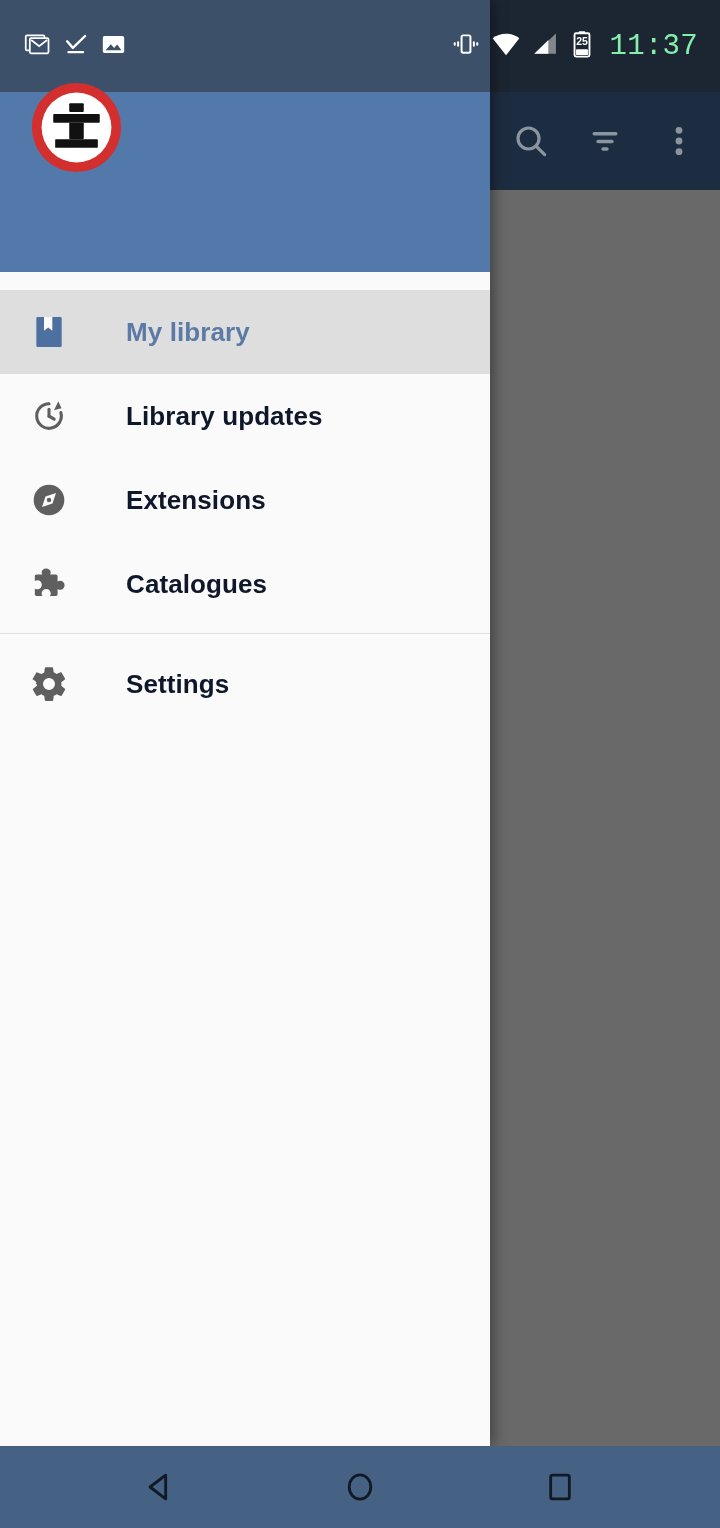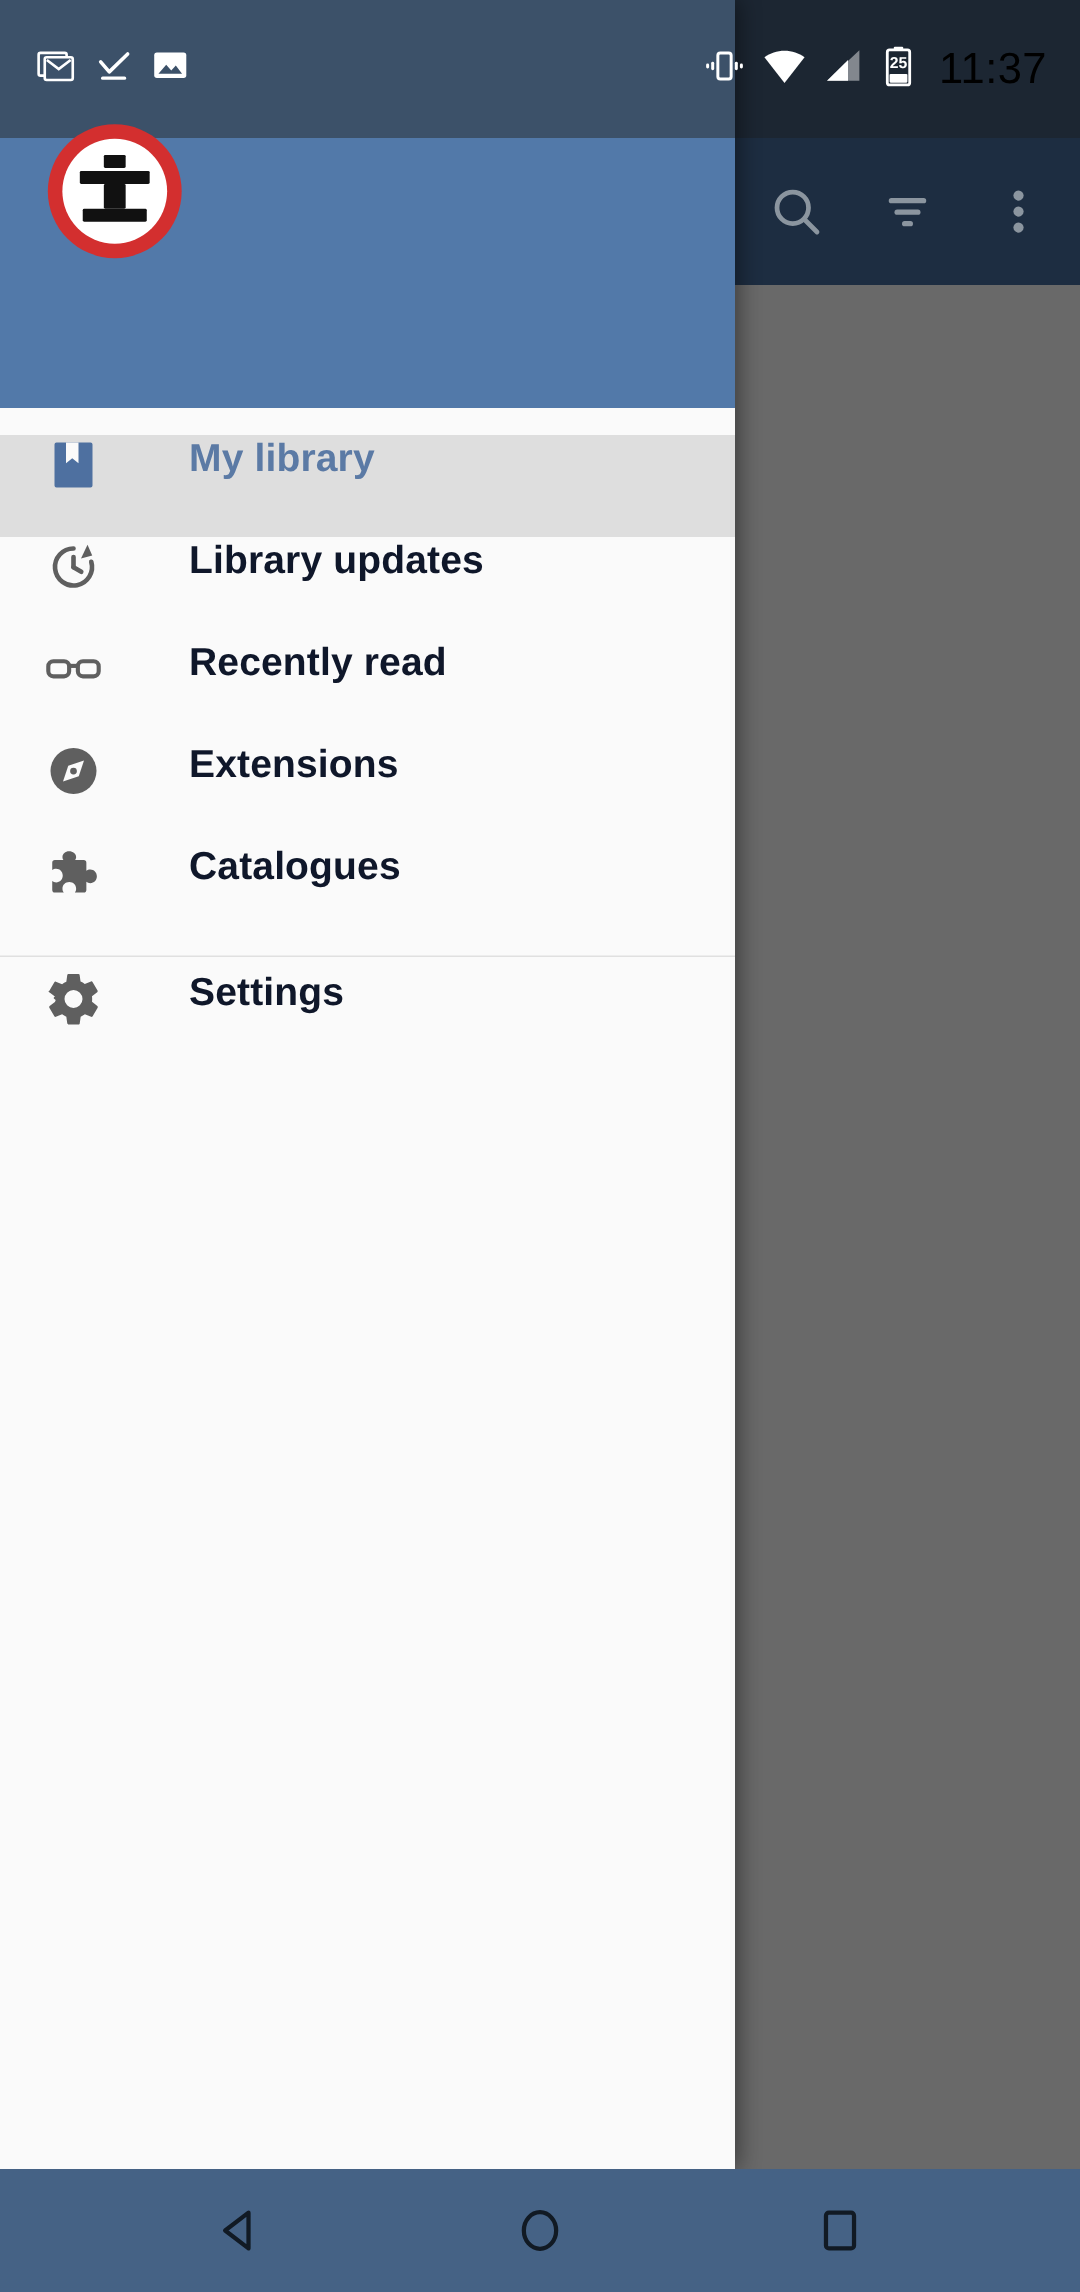--- a/index.html
+++ b/index.html
@@ -100,25 +100,26 @@
     display: flex;
     align-items: center;
     justify-content: space-between;
     padding: 0 22px 0 24px;
     box-sizing: border-box;
     pointer-events: none;
   }
   .sb-left { display: flex; align-items: center; gap: 11px; }
   .sb-right { display: flex; align-items: center; gap: 11px; }
   .sb-clock {
-    color: #000000;
+    color: #86efac;
     font-size: 29px;
     font-weight: 500;
     letter-spacing: .3px;
     margin-left: 5px;
+    font-family: Liberation Mono, monospace;
   }
   .sb-icon { display: block; }
 
   
   .drawer {
     position: absolute;
     top: 0;
     left: 0;
     width: 490px;
     bottom: 82px;
@@ -149,22 +150,22 @@
 
   .drawer-gap {
     height: 18px;
     background: #fafafa;
   }
 
   .nav-list { background: #fafafa; }
 
   .nav-item {
     display: flex;
-    align-items: flex-start;
-    height: 68px;
+    align-items: center;
+    height: 84px;
     padding-left: 24px;
     box-sizing: border-box;
     background: transparent;
   }
   .nav-item.selected { background: #dedede; }
 
   .nav-icon {
     width: 50px;
     min-width: 50px;
     display: flex;
@@ -288,30 +289,20 @@
           <svg width="40" height="40" viewBox="0 0 24 24">
             <path d="M12 4.6a7.4 7.4 0 1 0 7.1 5.3" fill="none" stroke="#5f5f5f" stroke-width="1.85" stroke-linecap="round"></path>
             <path d="M17.6 3.1l1.9 4.3-4.5 1.2z" fill="#5f5f5f"></path>
             <line x1="12" y1="8" x2="12" y2="12.1" stroke="#5f5f5f" stroke-width="1.85" stroke-linecap="round"></line>
             <line x1="12" y1="12.1" x2="15.1" y2="13.9" stroke="#5f5f5f" stroke-width="1.85" stroke-linecap="round"></line>
           </svg>
         </span>
         <span class="nav-label">Library updates</span>
       </div>
 
-      <div class="nav-item">
-        <span class="nav-icon">
-          <svg width="42" height="42" viewBox="0 0 26 26">
-            <rect x="2.6" y="9.2" width="8.6" height="6.2" rx="2.1" fill="none" stroke="#5f5f5f" stroke-width="1.7"></rect>
-            <rect x="14.8" y="9.2" width="8.6" height="6.2" rx="2.1" fill="none" stroke="#5f5f5f" stroke-width="1.7"></rect>
-            <line x1="11.2" y1="11.1" x2="14.8" y2="11.1" stroke="#5f5f5f" stroke-width="1.7"></line>
-          </svg>
-        </span>
-        <span class="nav-label">Recently read</span>
-      </div>
 
       <div class="nav-item">
         <span class="nav-icon">
           <svg width="40" height="40" viewBox="0 0 24 24">
             <circle cx="12" cy="12" r="9.2" fill="#5f5f5f"></circle>
             <path d="M16.2 7.8l-2.1 6.3-6.3 2.1 2.1-6.3z" fill="#fafafa"></path>
             <circle cx="12" cy="12" r="1.35" fill="#5f5f5f"></circle>
           </svg>
         </span>
         <span class="nav-label">Extensions</span>

